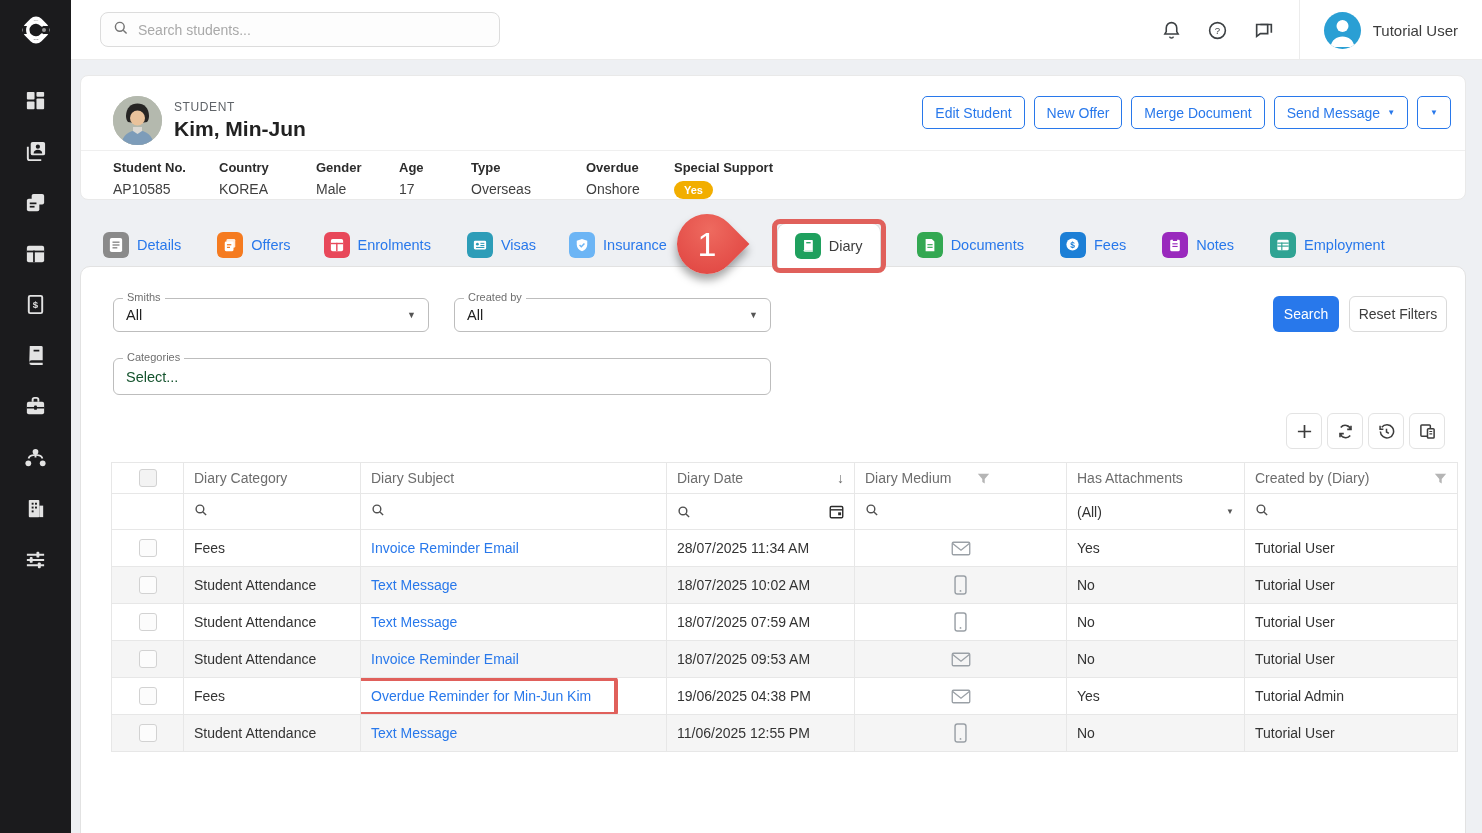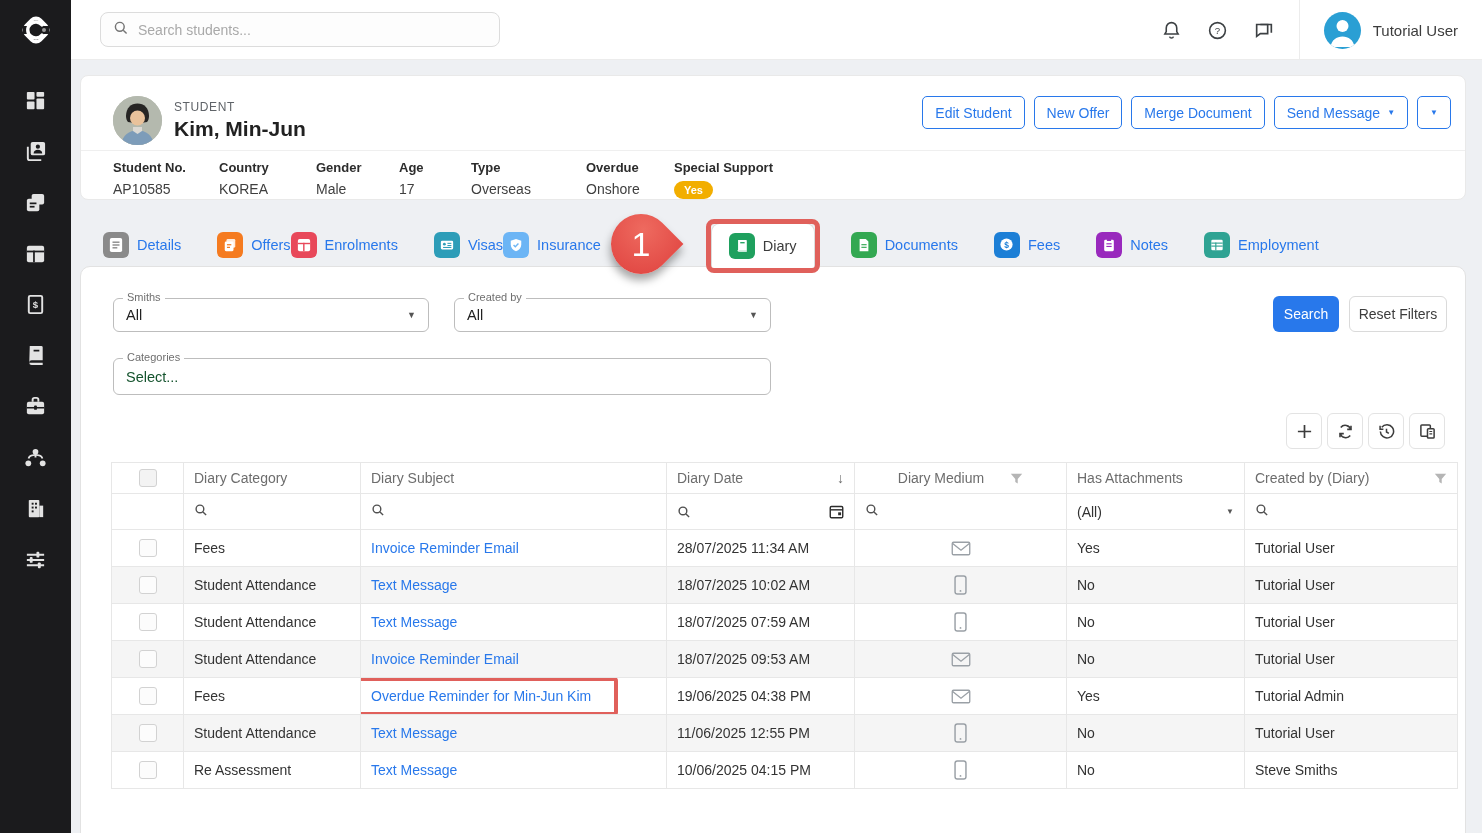--- a/index.html
+++ b/index.html
@@ -52,21 +52,21 @@
   .badge-yes { display:inline-block; background:#f2ae00; color:#fff; font-size:11px; font-weight:700;
     border-radius:9px; padding:3px 10px; }
   .w1{width:106px}.w2{width:97px}.w3{width:83px}.w4{width:72px}.w5{width:115px}.w6{width:88px}
 
   
   .tabs-row { position:absolute; left:9px; right:16px; top:162px; height:45px; display:flex; align-items:center; z-index:3; }
   .tab { display:flex; align-items:center; gap:8px; font-size:14.5px; color:#2878eb; cursor:pointer; white-space:nowrap; }
   .tab-ic { width:26px; height:26px; border-radius:6px; display:flex; align-items:center; justify-content:center; flex:0 0 auto; }
   .tab-active { position:relative; background:#fff; border:1px solid #dcdcdc; border-bottom:none;
     border-radius:9px 9px 0 0; height:46px; padding:0 17px; margin-bottom:-2px; color:#3c3c3c; z-index:4; }
-  .m1{margin-left:23px}.gap{margin-left:36px}.gap2{}.bigap{margin-left:110px}
+  .m1{margin-left:23px}.gap{margin-left:36px}.gap2{margin-left:33px}.bigap{margin-left:110px}
   .annot-ring { position:absolute; left:-6px; top:-5px; right:-6px; bottom:-4px; border:5px solid #e0605b;
     border-radius:8px; pointer-events:none; z-index:60; }
 
   
   .balloon { position:absolute; background:radial-gradient(circle at 36% 30%, #ee6a5f, #df413e);
     border-radius:50% 0 50% 50%; transform:rotate(45deg); box-shadow:4px 5px 9px rgba(0,0,0,.35);
     display:flex; align-items:center; justify-content:center; z-index:70; }
   .balloon span { transform:rotate(-45deg); color:#fff; font-size:34px; }
   .balloon-1 { width:60px; height:60px; left:-101px; top:-10px; }
 
@@ -95,21 +95,21 @@
 
   
   .tbl-wrap { position:absolute; left:30px; top:195px; width:1346px; }
   table { border-collapse:collapse; width:1346px; table-layout:fixed; }
   th, td { border:1px solid #e7e7e7; font-weight:normal; text-align:left; padding:0 10px; overflow:hidden; white-space:nowrap; }
   thead th { height:31px; color:#6d6d6d; font-size:14px; }
   .filter-row td { height:36px; }
   tbody tr.data-row td { height:37px; font-size:14px; color:#333; }
   tbody tr.stripe { background:#f5f5f5; }
   .hdr-flex { display:flex; align-items:center; justify-content:space-between; }
-  .hdr-center { display:flex; align-items:center; justify-content:center; gap:26px; }
+  .hdr-center { display:flex; align-items:center; justify-content:flex-start; gap:26px; }
   .sort-arrow { color:#6d6d6d; font-size:14px; }
   .cb { display:inline-block; width:18px; height:18px; border:1.5px solid #d2d2d2; border-radius:3px; background:#fcfcfc; vertical-align:middle; cursor:pointer; }
   .c-check { text-align:center; }
   .link { color:#2878eb; cursor:pointer; text-decoration:none; }
   .c-med { text-align:center; }
   td[data-medium] svg { display:none; vertical-align:middle; }
   td[data-medium="email"] svg.ic-email { display:inline-block; }
   td[data-medium="phone"] svg.ic-phone { display:inline-block; }
   .filter-flex { display:flex; align-items:center; justify-content:space-between; }
   .all-dd { display:flex; align-items:center; justify-content:space-between; font-size:14px; color:#333;gap:19px; }
@@ -647,29 +647,17 @@
             <td>Student Attendance</td>
             <td><a class="link">Text Message</a></td>
             <td>11/06/2025 12:55 PM</td>
             <td class="c-med" data-medium="phone"><svg class="ic-phone" width="13" height="20" viewBox="0 0 14 22">
                   <rect x="1" y="1" width="12" height="20" rx="2.5" fill="none" stroke="#9aa0a6" stroke-width="1.6"></rect>
                   <circle cx="7" cy="17.5" r="1" fill="#9aa0a6"></circle>
                 </svg></td>
             <td>No</td>
             <td>Tutorial User</td>
           </tr>
-          <tr class="data-row">
-            <td class="c-check"><span class="cb"></span></td>
-            <td>Re Assessment</td>
-            <td><a class="link">Text Message</a></td>
-            <td>10/06/2025 04:15 PM</td>
-            <td class="c-med" data-medium="phone"><svg class="ic-phone" width="13" height="20" viewBox="0 0 14 22">
-                  <rect x="1" y="1" width="12" height="20" rx="2.5" fill="none" stroke="#9aa0a6" stroke-width="1.6"></rect>
-                  <circle cx="7" cy="17.5" r="1" fill="#9aa0a6"></circle>
-                </svg></td>
-            <td>No</td>
-            <td>Steve Smiths</td>
-          </tr>
         </tbody>
       </table>
     </div>
   </div>
 </div>
 
 </body></html>

